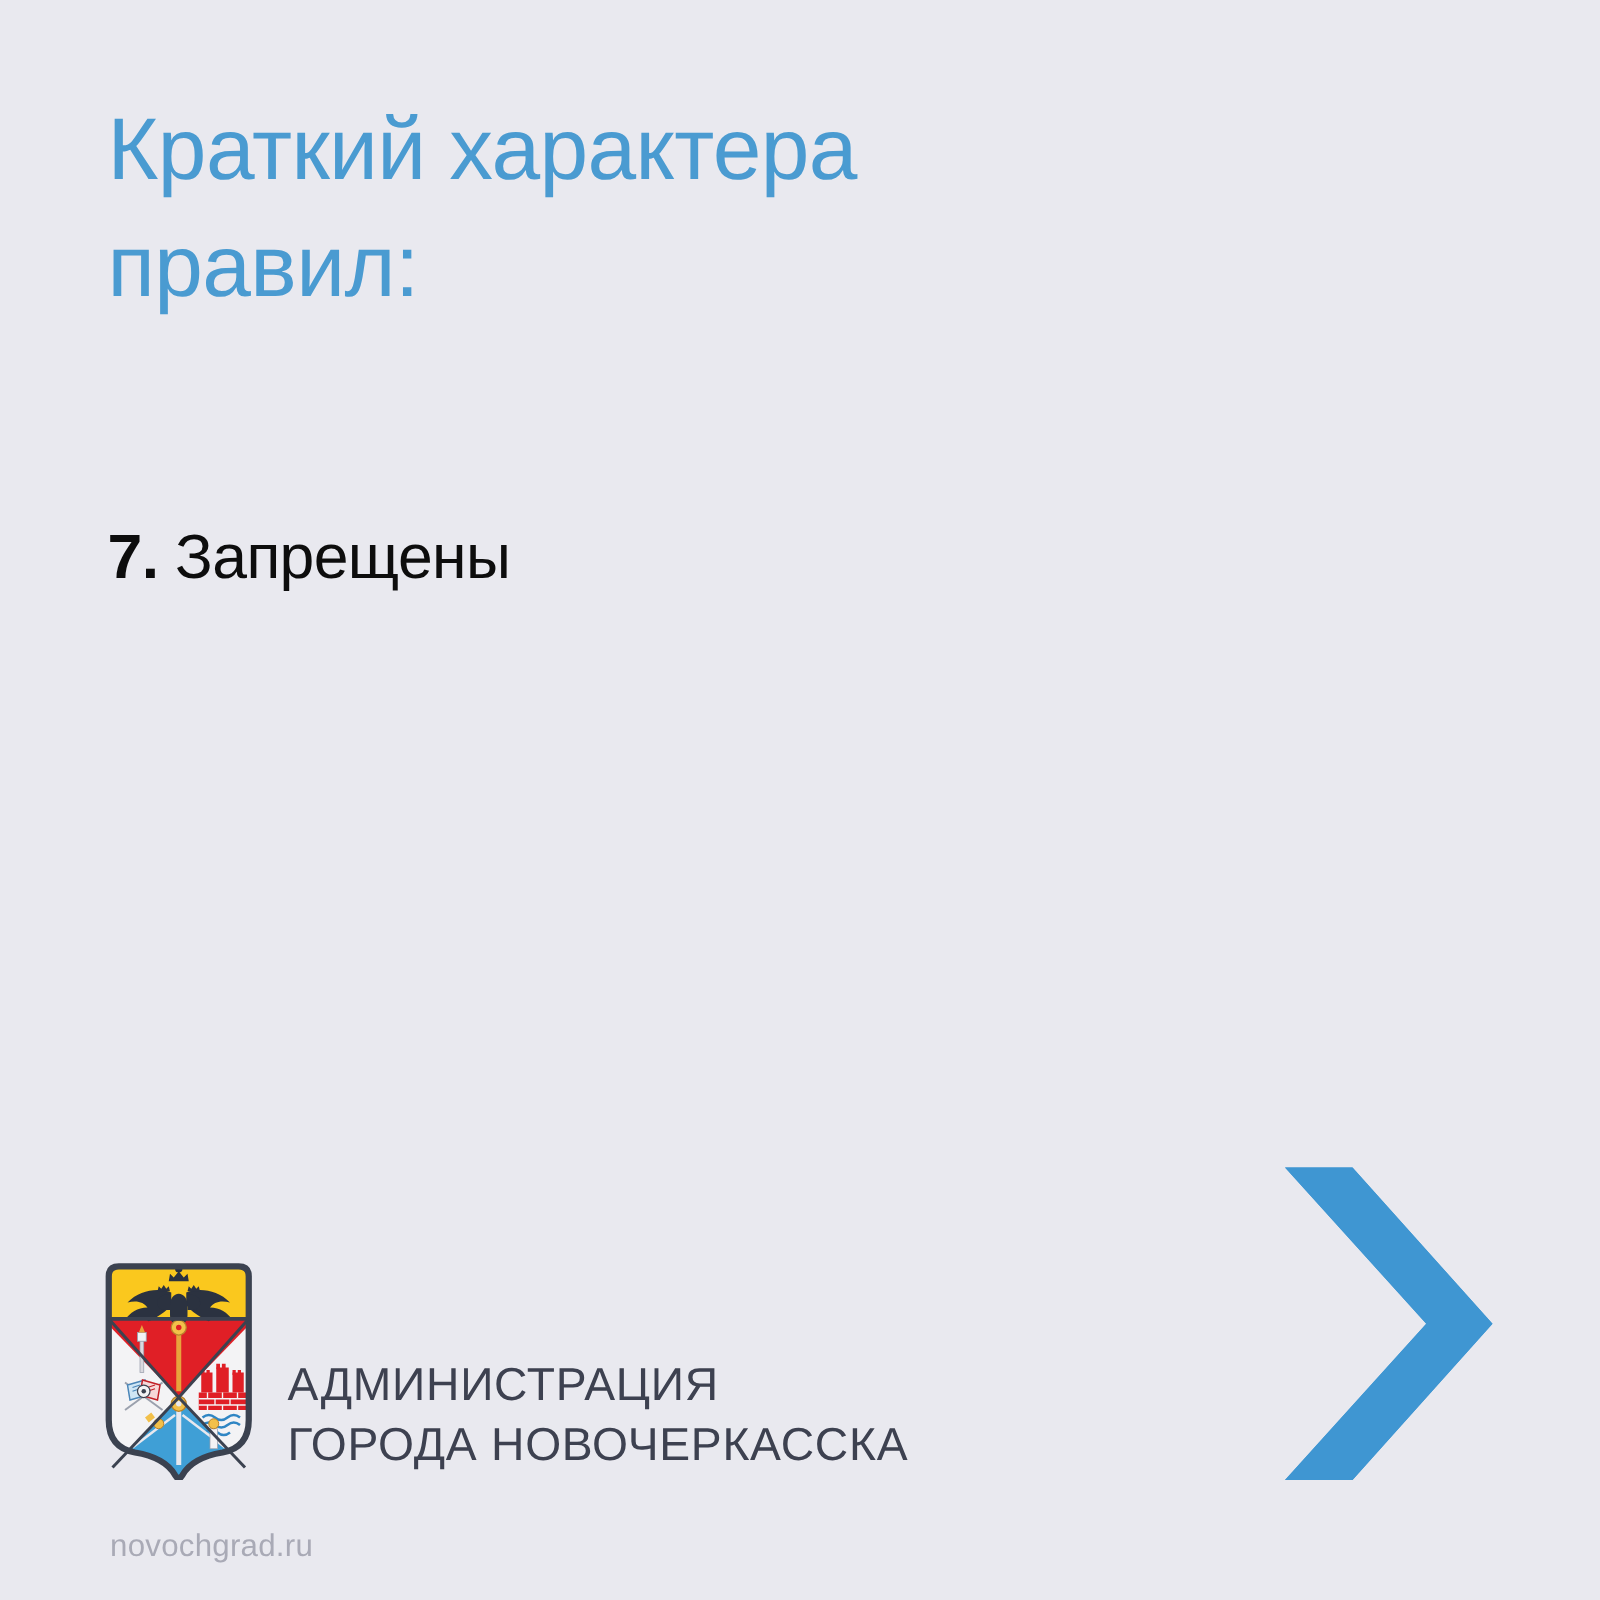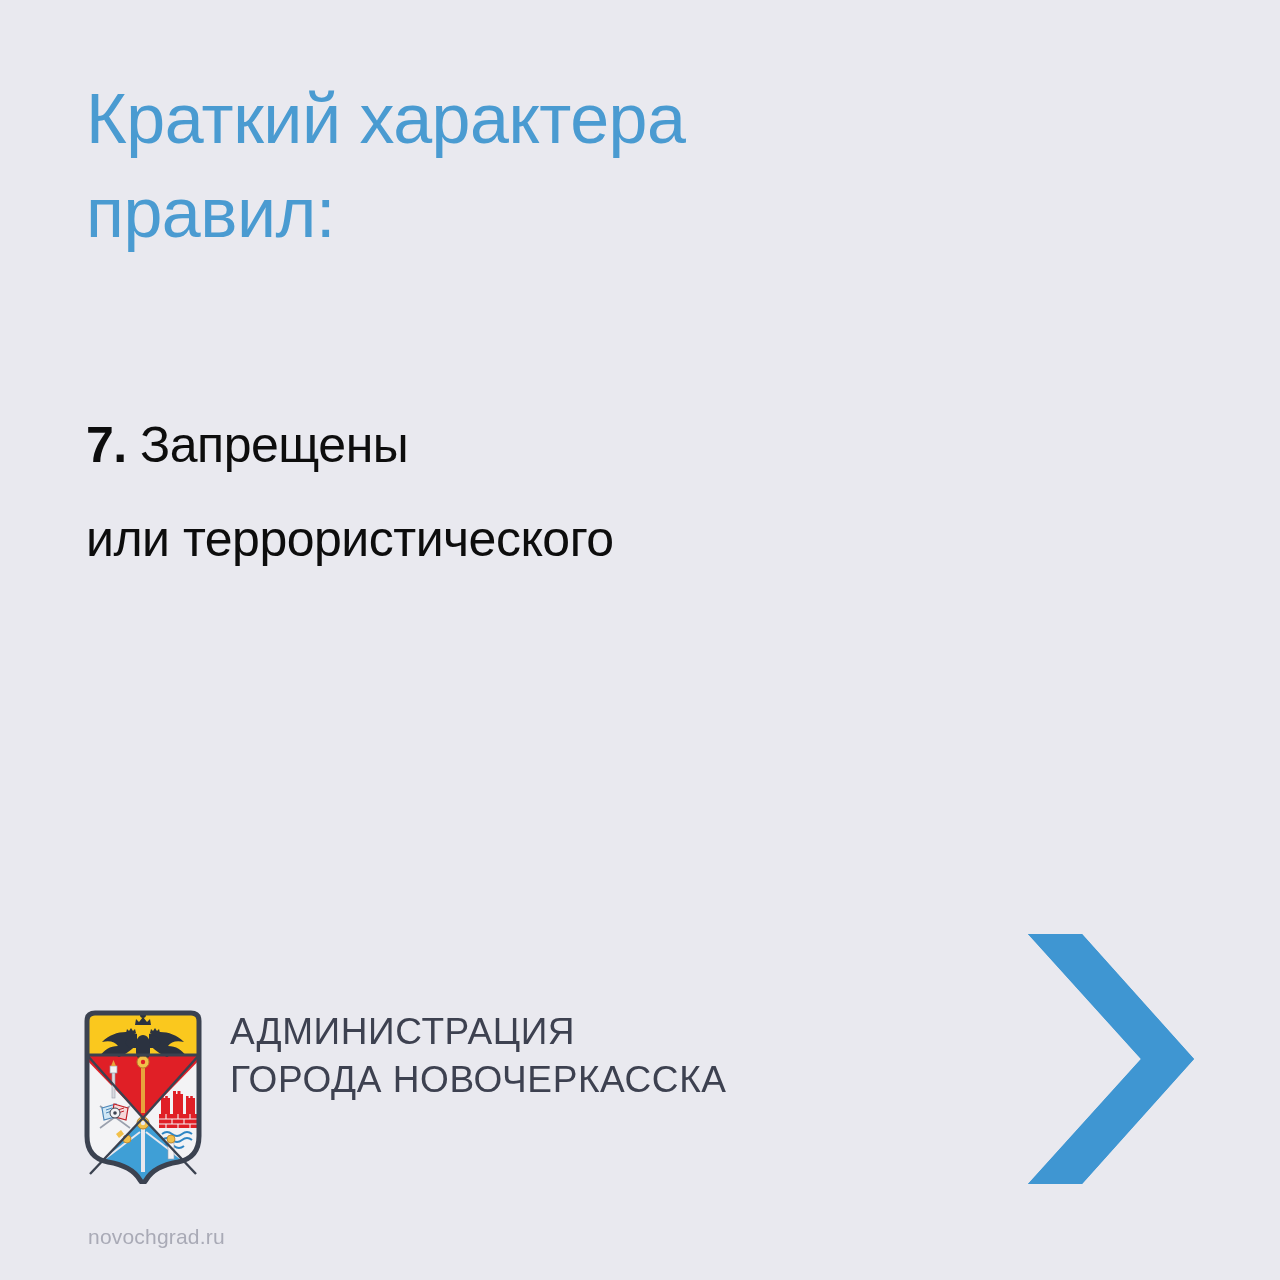--- a/index.html
+++ b/index.html
@@ -59,21 +59,21 @@
     width: 175px;
     height: 262px;
   }
 
   
   .brand {
     position: absolute;
     left: 82px;
     top: 1008px;
     display: flex;
-    align-items: flex-start;
+    align-items: flex-end;
     gap: 26px;
   }
   .emblem {
     width: 122px;
     height: 176px;
     flex: 0 0 auto;
     display: block;
   }
   .brand-text {
     color: #3d4150;
@@ -84,37 +84,36 @@
     white-space: pre-line;
     padding-bottom: 4px;
   }
 
   
   .site-url {
     position: absolute;
     left: 88px;
     top: 1222px;
     color: #a9aab6;
-    font-size: 21px;
+    font-size: 25px;
     line-height: 30px;
     font-weight: 400;
     letter-spacing: 0.2px;
   }
 </style>
 </head>
 <body>
 
 <div class="card">
 
   <div class="heading">Краткий характера
 правил:</div>
 
   <div class="rule-body">
     <span class="rule-line"><span class="bold">7.</span><span> Запрещены</span></span>
-    <span class="rule-line">или террористического</span>
   </div>
 
   <div class="chevron">
     <svg viewBox="0 0 175 262" width="175" height="262" aria-hidden="true">
       <polygon points="6,6 60,6 172,131 119,131" fill="#3f96d2"></polygon>
       <polygon points="119,131 172,131 60,256 6,256" fill="#3f96d2"></polygon>
       <polygon points="6,6 60,6 172,131 60,256 6,256 119,131" fill="#3f96d2"></polygon>
     </svg>
   </div>
 

